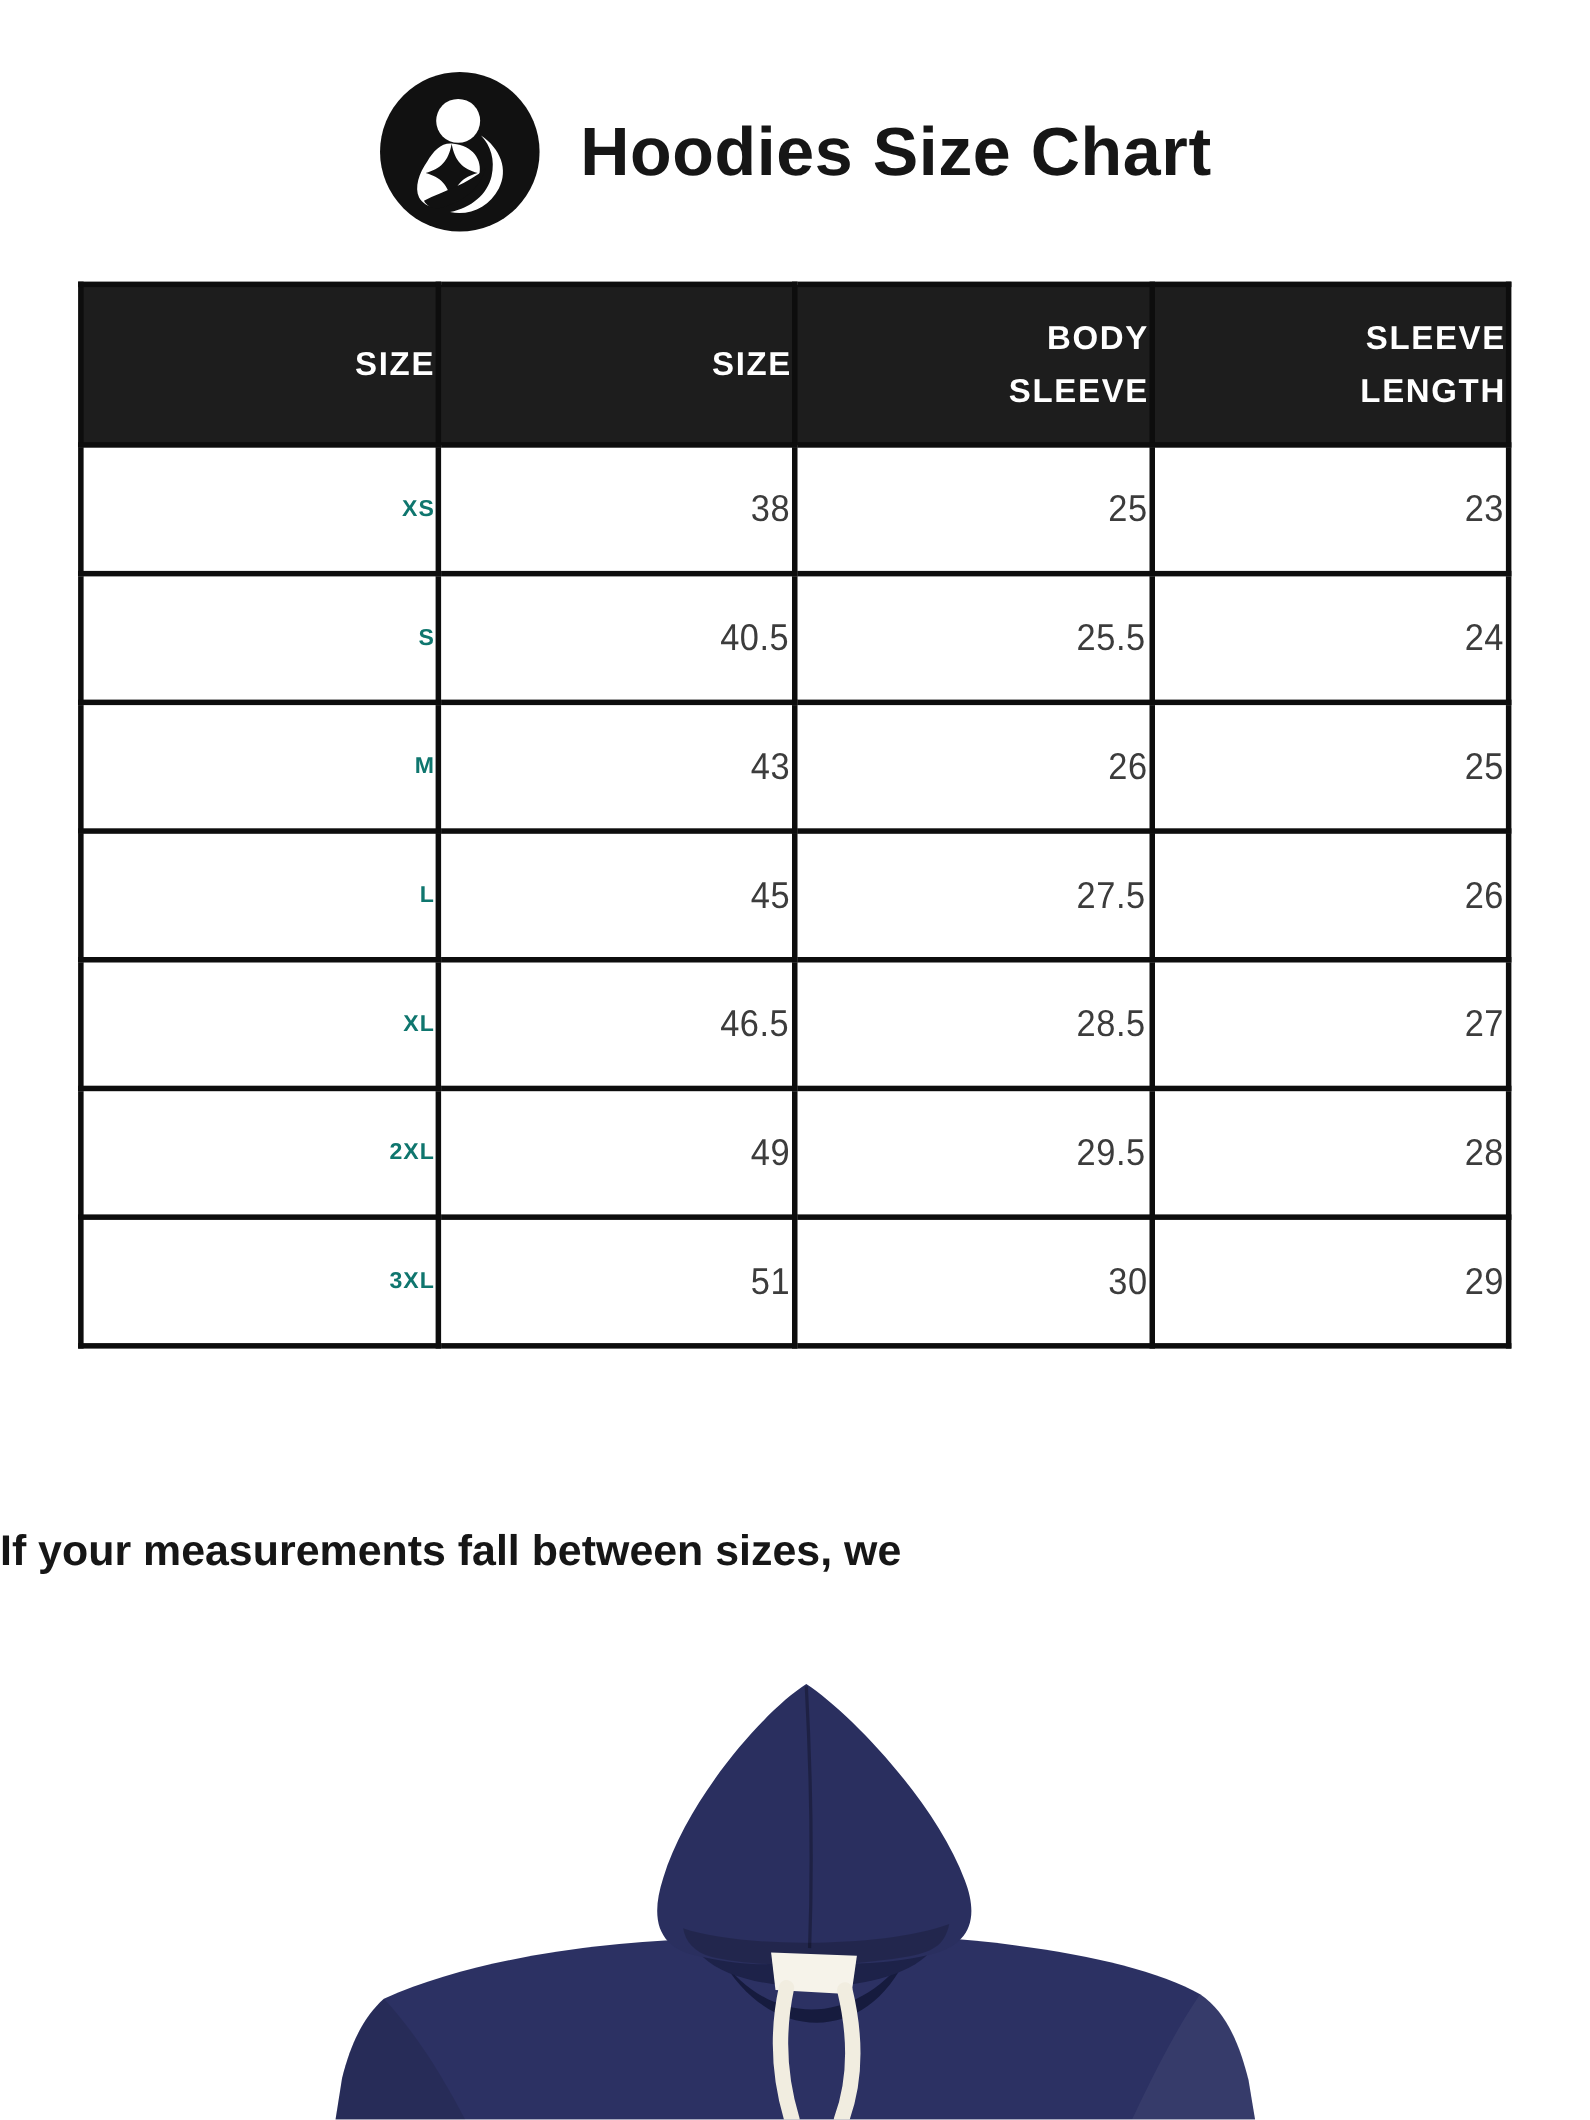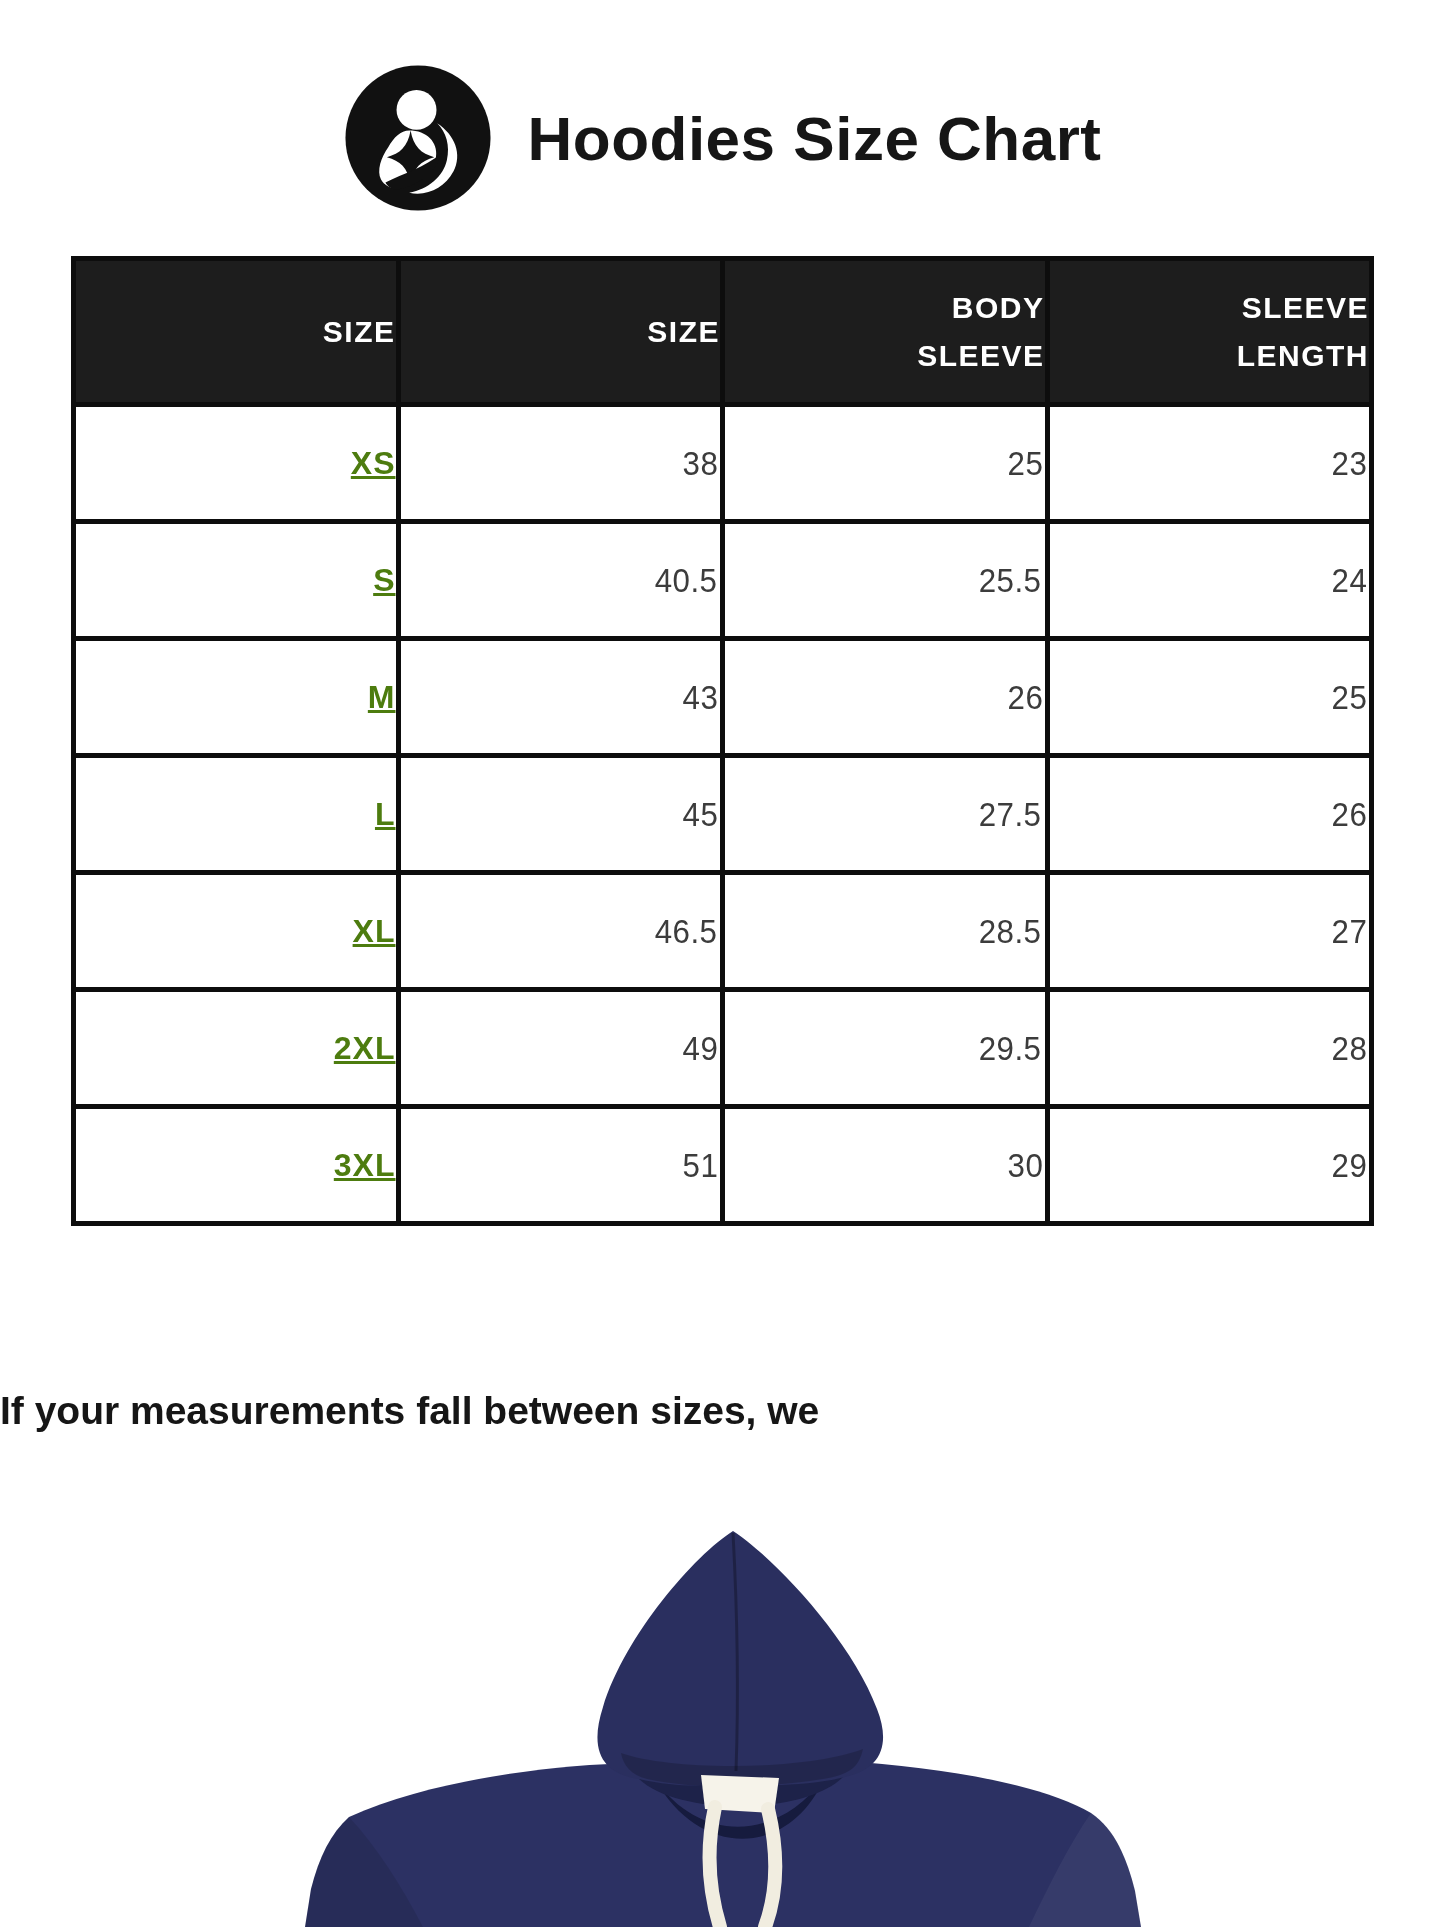--- a/index.html
+++ b/index.html
@@ -31,21 +31,21 @@
   .size-table th{
     background:#1d1d1d; color:#ffffff;
     font-size:30px; font-weight:700; letter-spacing:1.5px;
     height:141px; vertical-align:middle;
   }
   .size-table th .hdr{
     display:inline-block; max-width:180px; line-height:48px;
   }
   .size-table td{ height:112px; vertical-align:middle; background:#ffffff; }
   .size-table td.size-cell{
-    font-weight:700; font-size:32px; color:#4d7c0f; letter-spacing:1px;text-decoration:underline;
+    font-weight:700; font-size:21px; color:#0f766e; letter-spacing:1px;
   }
   .size-table td.value-cell{ font-size:34px; color:#3c3c3c; }
   .size-table td.value-cell .num{
     display:inline-block; transform:scaleX(0.92); letter-spacing:0.5px;
   }
 
   
   .note{
     position:absolute; top:1384px; left:0; width:100%;
     font-size:39px; font-weight:700;

